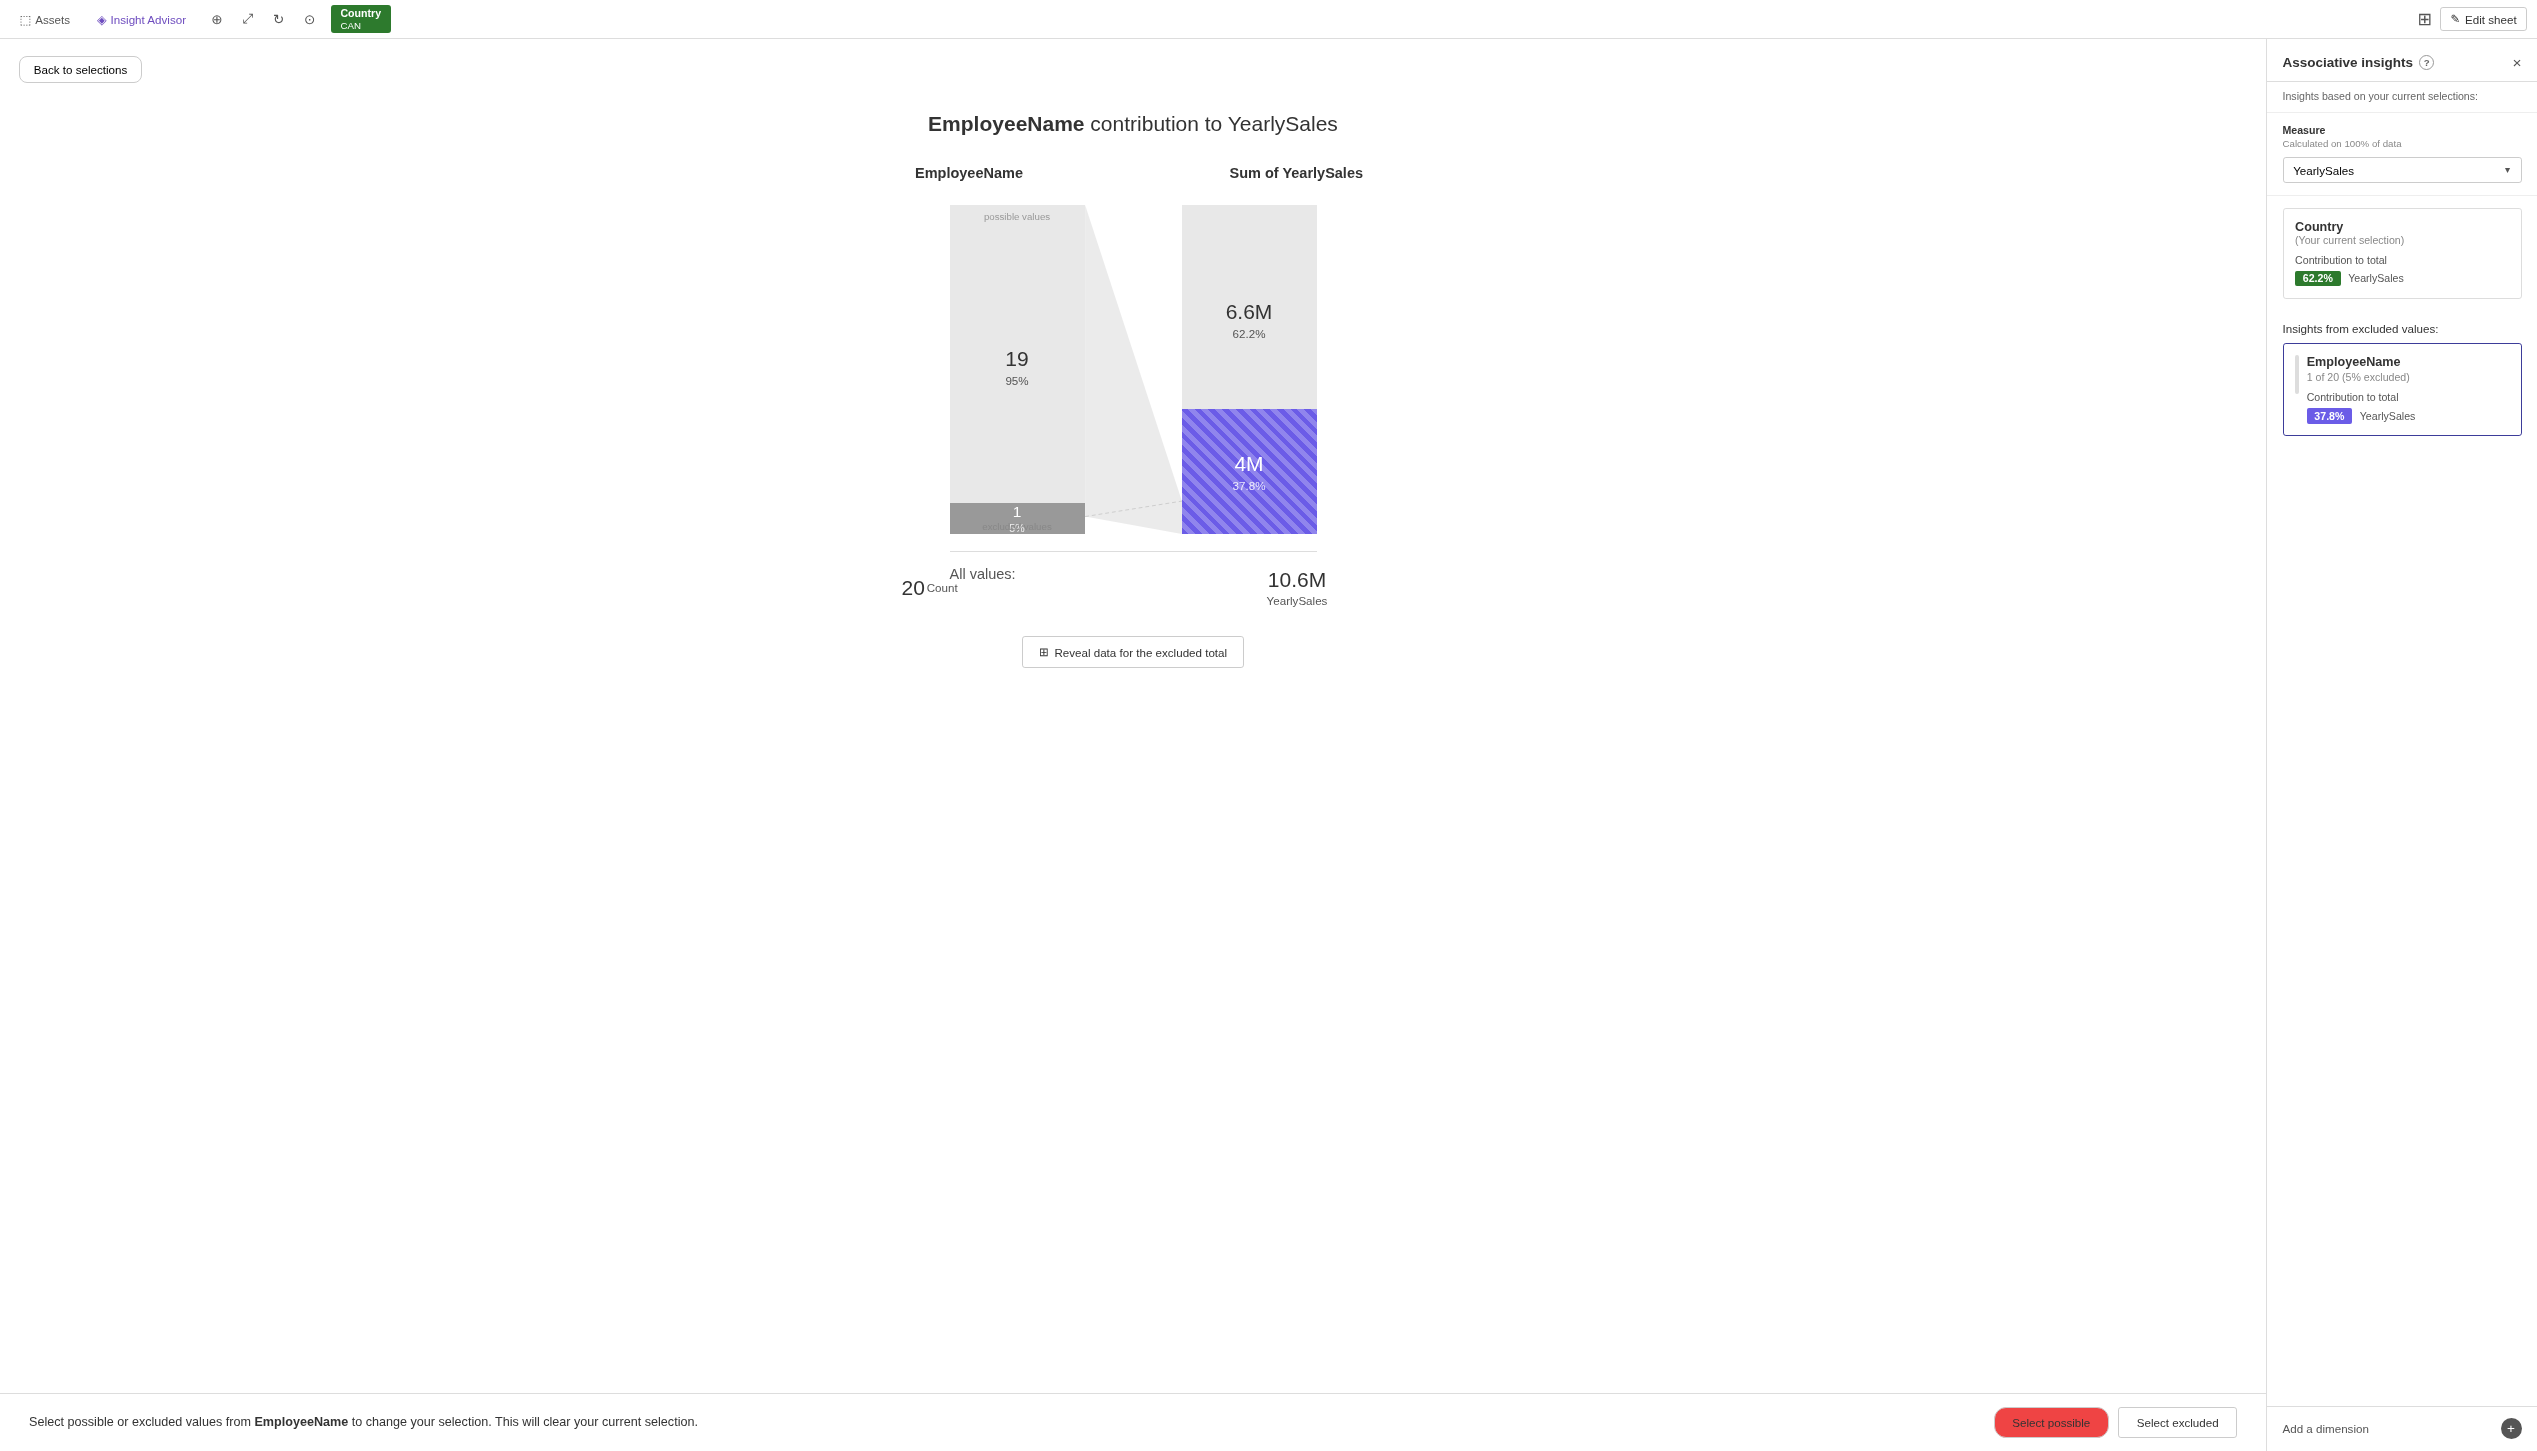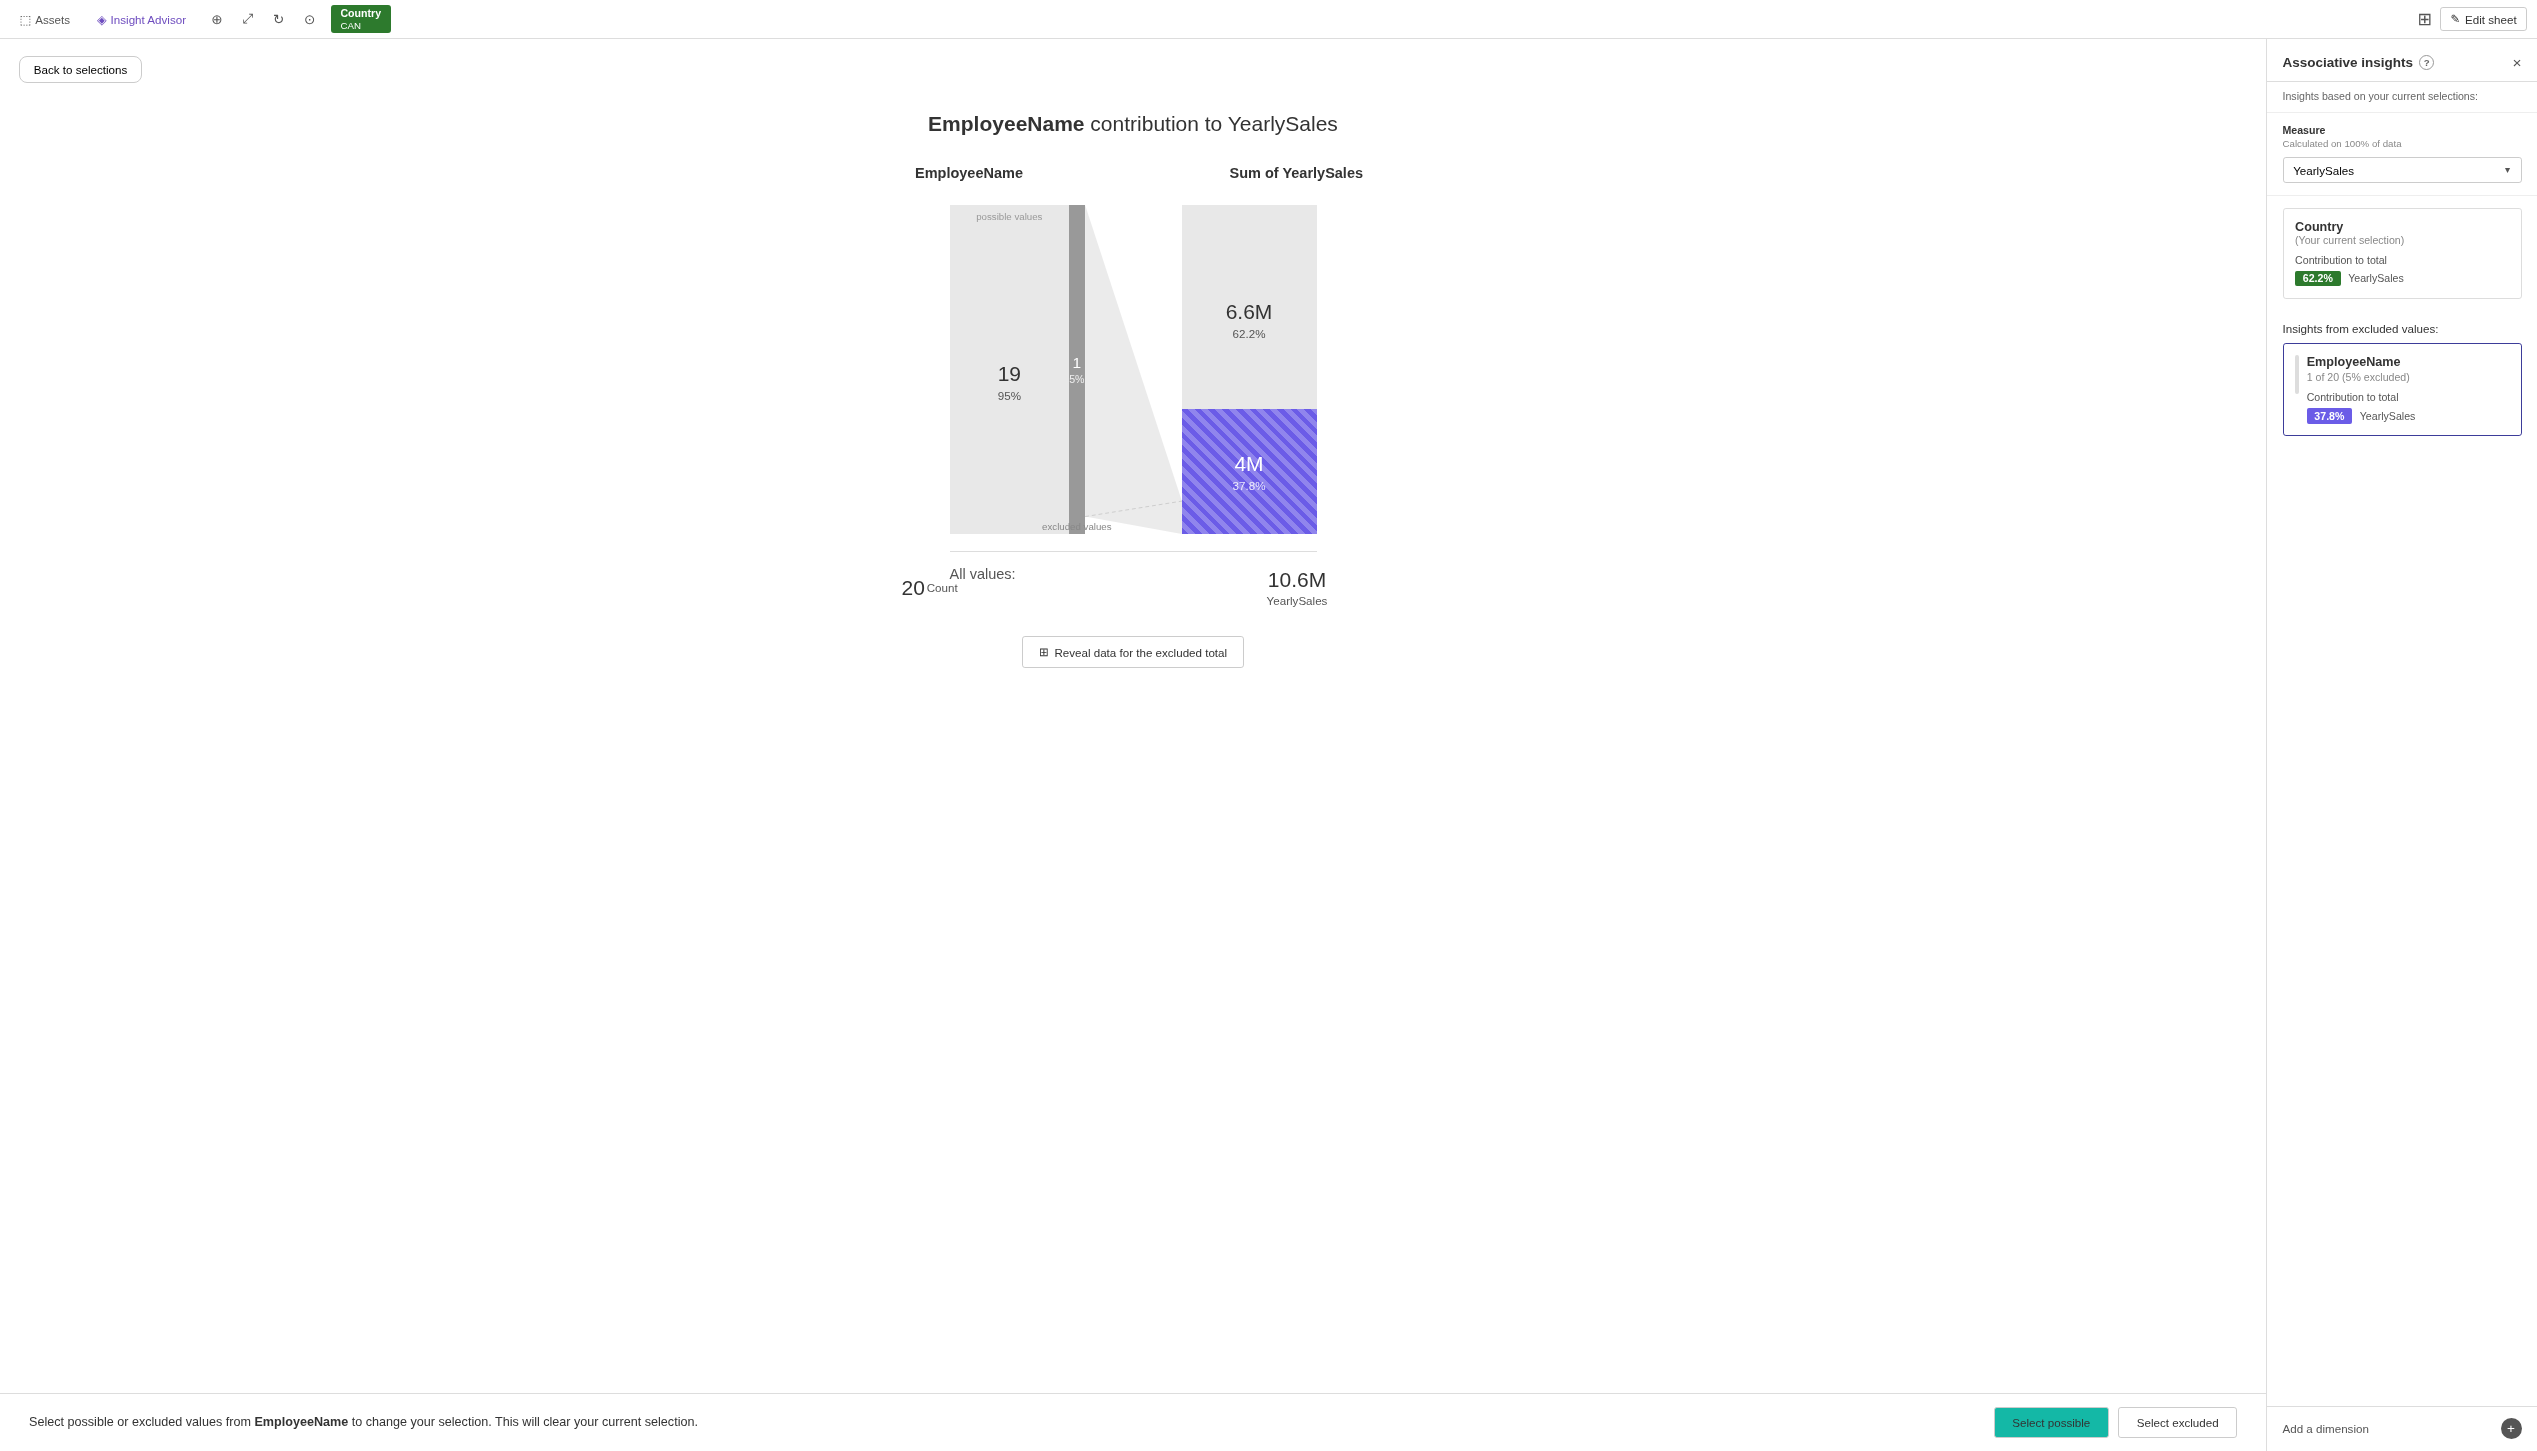--- a/index.html
+++ b/index.html
@@ -54,21 +54,21 @@
       background: #fff; border-top: 1px solid #ddd; padding: 13.5px 29px;
       display: flex; align-items: center; justify-content: space-between;
     }
     .bottom-bar-text { font-size: 12.6px; color: #333; line-height: 1.5; }
     .bottom-bar-text strong { font-weight: 600; }
     .bottom-bar-actions { display: flex; gap: 9.7px; }
     .select-btn {
       padding: 7.7px 17.4px; border: 1px solid #ccc; background: #fff; border-radius: 2.9px;
       font-size: 11.6px; cursor: pointer; color: #333;
     }
-    .select-possible-btn { background: #14b8a6; }
+    .select-possible-btn { background: #ef4444; border-radius: 12px; }
     .select-excluded-btn { background: #fff; }
 
     
     .right-panel {
       width: 271px; background: #fff; border-left: 1px solid #ddd;
       display: flex; flex-direction: column; overflow-y: auto;
     }
     .panel-header {
       padding: 14.5px 15.5px 9.7px; border-bottom: 1px solid #ddd;
       display: flex; align-items: center; justify-content: space-between;
@@ -178,21 +178,21 @@
         </div>
 
         <div style="width:97px;"></div>
         <div style="width:135px; text-align:left;">
           <span style="font-size:14.5px; font-weight:600;">Sum of YearlySales</span>
         </div>
       </div>
 
       <div style="display:flex; gap:0; justify-content:center; align-items:flex-end; margin-top:19.3px; position:relative;">
 
-        <div style="width:135px; height:329px; display:flex; flex-direction:row; position:relative;">
+        <div style="width:135px; height:329px; display:flex; flex-direction:column; position:relative;">
           <div class="emp-possible" style="flex:19; background:#e8e8e8; display:flex; flex-direction:column; align-items:center; justify-content:center; gap:2.9px; position:relative;">
             <span style="position:absolute; top:5.8px; left:50%; transform:translateX(-50%); font-size:9.7px; color:#999; white-space:nowrap;">possible values</span>
             <span class="val-large">19</span>
             <span class="val-pct">95%</span>
           </div>
           <div style="flex:1; background:#999; display:flex; flex-direction:column; align-items:center; justify-content:center; gap:1px; position:relative;">
             <span style="position:absolute; bottom:1.9px; left:50%; transform:translateX(-50%); font-size:9.7px; color:#888; white-space:nowrap;">excluded values</span>
             <span style="font-size:15.5px; font-weight:300; color:#fff;">1</span>
             <span style="font-size:10.6px; color:rgba(255,255,255,0.85);">5%</span>
           </div>

